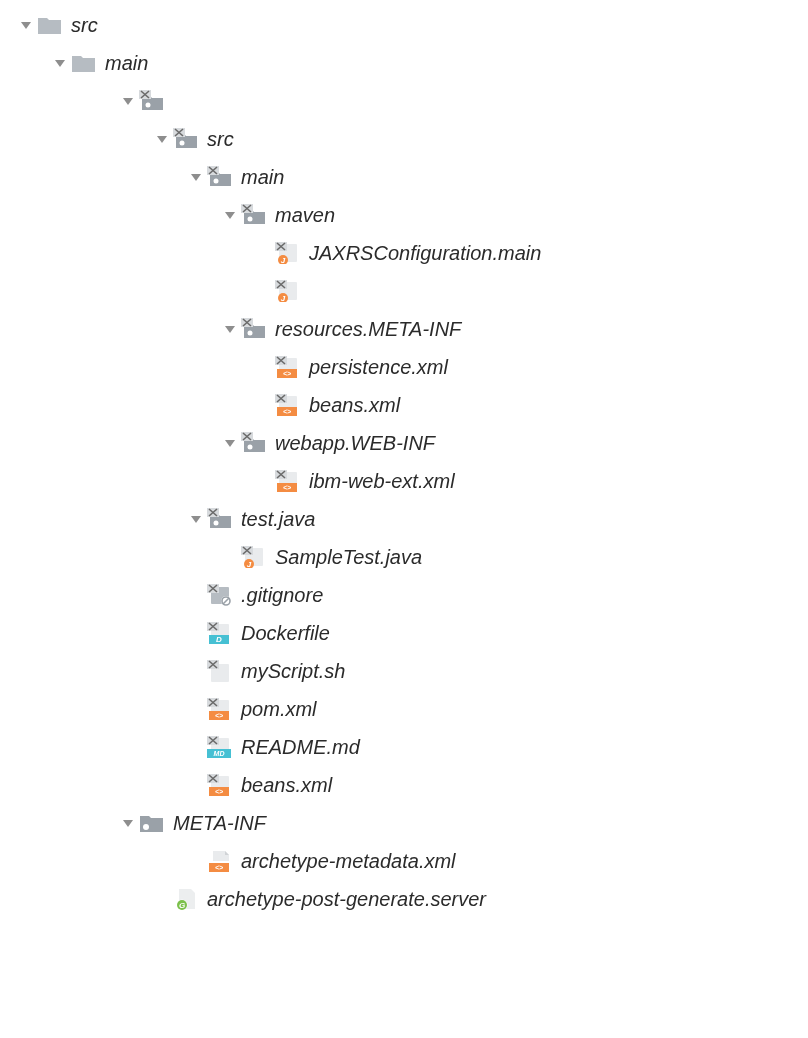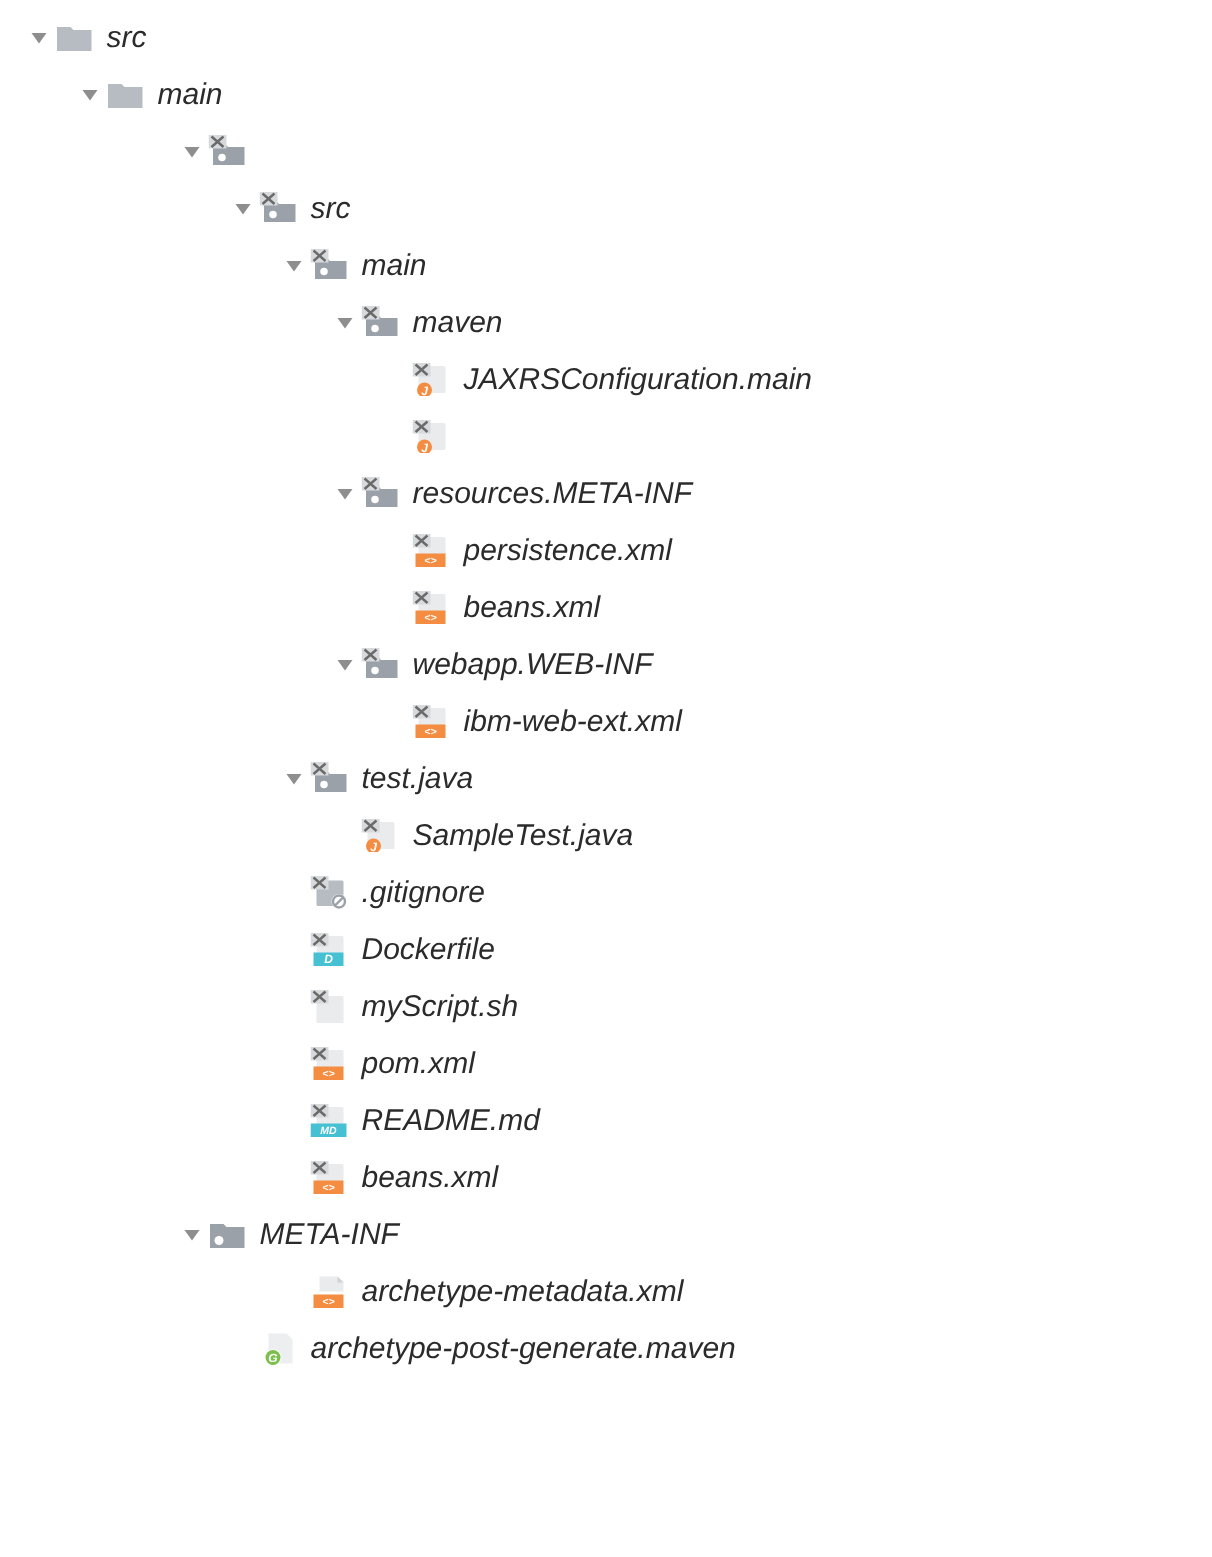--- a/index.html
+++ b/index.html
@@ -672,15 +672,15 @@
       <span class="ico">
         <svg width="26" height="22" viewBox="0 0 26 22">
           <g>
         <path d="M6 1 h12 l4 4 v16 H6 z" fill="#eceeef"></path>
         <circle cx="9" cy="17" r="5.5" fill="#ffffff"></circle>
         <circle cx="9" cy="17" r="5" fill="#7cc04b"></circle>
         <text x="9" y="20" text-anchor="middle" font-size="8" font-family="Arial" fill="#fff" font-weight="bold">G</text>
       </g>
         </svg>
       </span>
-      <span class="label">archetype-post-generate.maven</span>
+      <span class="label">archetype-post-generate.server</span>
     </div>
   </div>
 
 </body></html>

